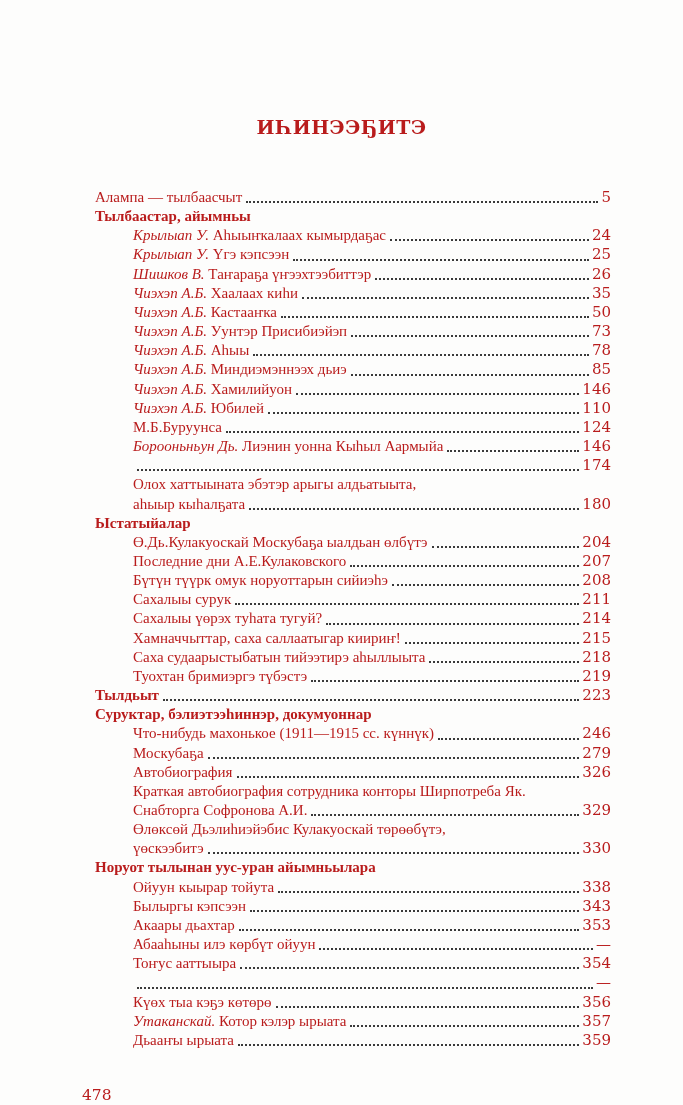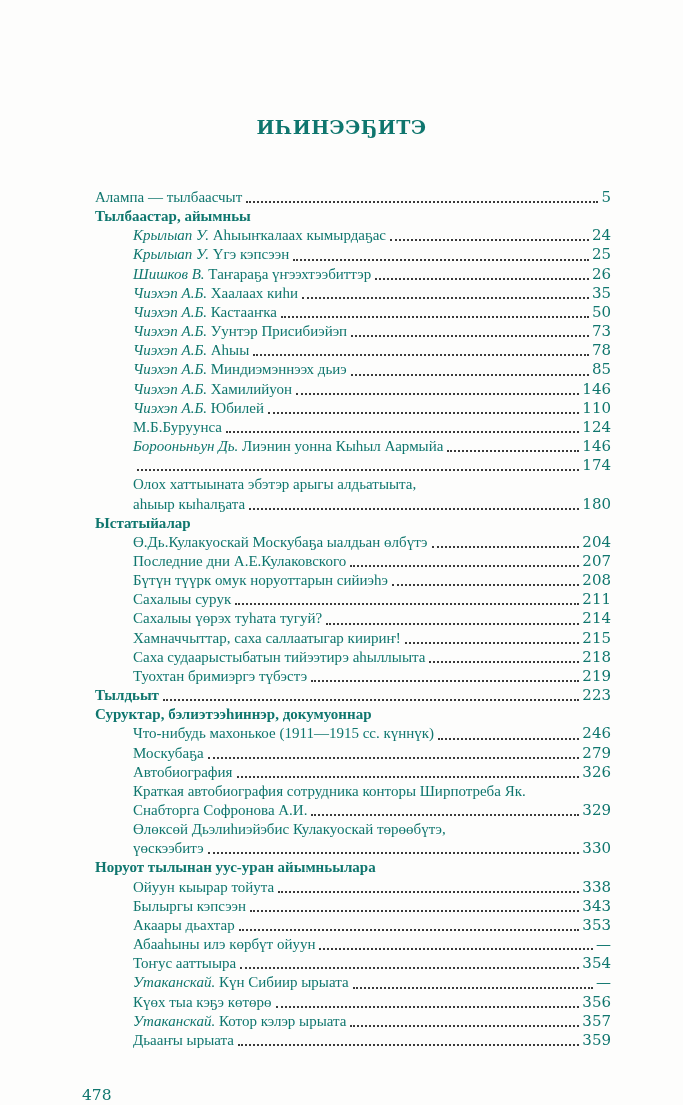--- a/index.html
+++ b/index.html
@@ -6,21 +6,21 @@
     margin: 0;
     padding: 0;
     background: #ffffff;
   }
   .page {
     position: relative;
     width: 683px;
     height: 1105px;
     background: #fdfdfc;
     font-family: "DejaVu Serif", "Liberation Serif", serif;
-    color: #0f766e;
+    color: #b91c1c;
     overflow: hidden;
   }
   .title {
     position: absolute;
     top: 116px;
     left: 0;
     width: 683px;
     margin: 0;
     text-align: center;
     font-size: 19px;
@@ -257,21 +257,20 @@
     <span class="txt"><span>Абааһыны илэ көрбүт ойуун</span></span>
     <span class="leader"></span>
     <span class="pg">—</span>
   </div>
       <div class="row indent">
     <span class="txt"><span>Тоҥус ааттыыра</span></span>
     <span class="leader"></span>
     <span class="pg">354</span>
   </div>
       <div class="row indent">
-    <span class="txt"><i class="author">Утаканскай.&nbsp;</i><span>Күн Сибиир ырыата</span></span>
     <span class="leader"></span>
     <span class="pg">—</span>
   </div>
       <div class="row indent">
     <span class="txt"><span>Күөх тыа кэҕэ көтөрө</span></span>
     <span class="leader"></span>
     <span class="pg">356</span>
   </div>
       <div class="row indent">
     <span class="txt"><i class="author">Утаканскай.&nbsp;</i><span>Котор кэлэр ырыата</span></span>

